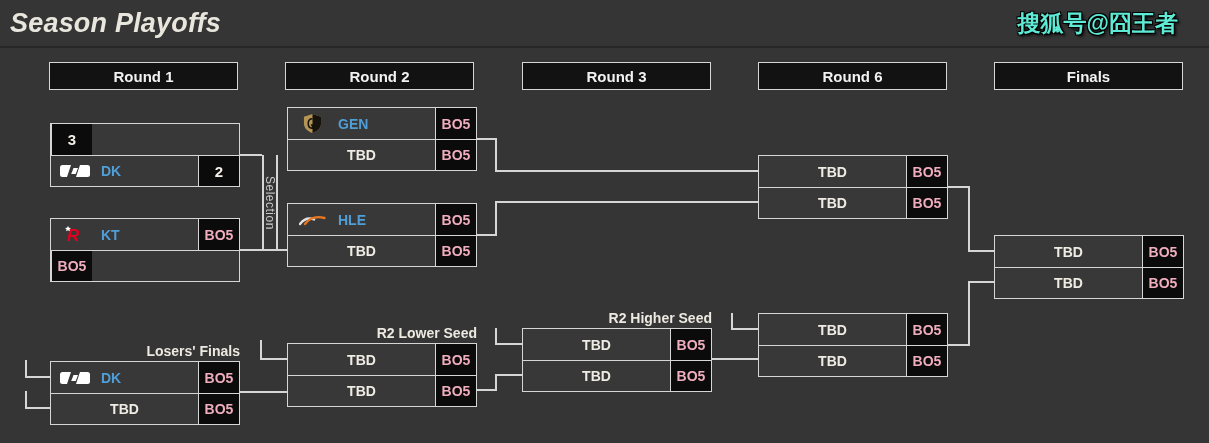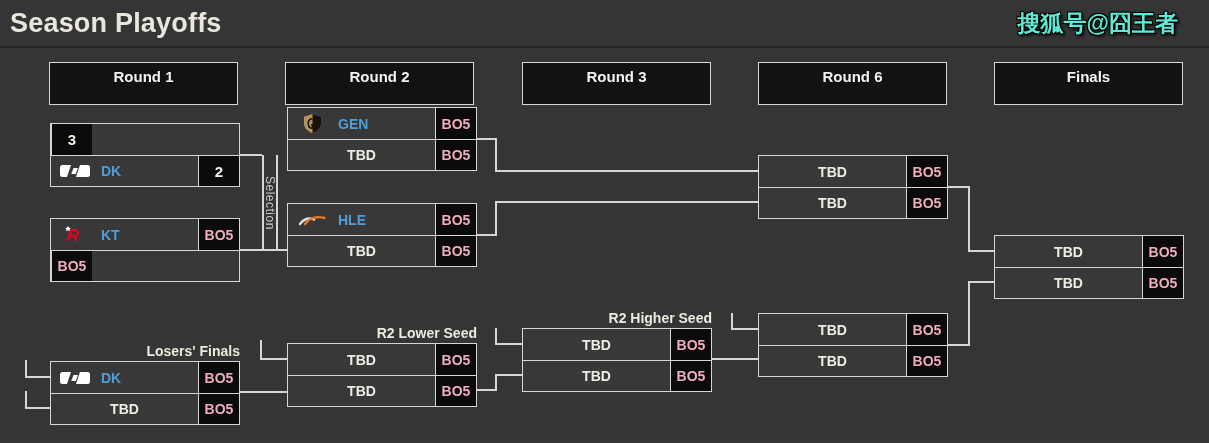--- a/index.html
+++ b/index.html
@@ -4,30 +4,30 @@
 <style>
   html,body{margin:0;padding:0;background:#353535;}
   #canvas{
     position:relative;width:1209px;height:443px;overflow:hidden;
     background:#353535;font-family:"Liberation Sans",sans-serif;
     -webkit-font-smoothing:antialiased;
   }
   
   .page-title{
     position:absolute;left:10px;top:8px;font-size:27px;font-weight:bold;
-    color:#e9e7dd;letter-spacing:.2px;
+    color:#e9e7dd;letter-spacing:.2px;font-style:italic;
   }
   .title-divider{position:absolute;left:0;top:46px;width:1209px;height:2px;background:#272727;}
   .watermark{
     position:absolute;right:31px;top:8px;font-size:23px;font-weight:bold;color:#5eead4;
     text-shadow:1px 1px 0 #000,-1px -1px 0 #000,1px -1px 0 #000,-1px 1px 0 #000,2px 2px 3px #000;
   }
   
   .round-header{
-    position:absolute;top:62px;width:189px;height:43px;box-sizing:border-box;
+    position:absolute;top:62px;width:189px;height:28px;box-sizing:border-box;
     background:#121212;border:1px solid #d6d6d6;color:#f2f2f2;
     font-size:15px;font-weight:bold;text-align:center;line-height:27px;
   }
   
   .match{
     position:absolute;width:190px;box-sizing:border-box;
     border:1px solid #d6d6d6;background:#383838;
   }
   .team-row{display:flex;height:31px;box-sizing:border-box;align-items:stretch;}
   .team-row + .team-row{border-top:1px solid #d6d6d6;}

